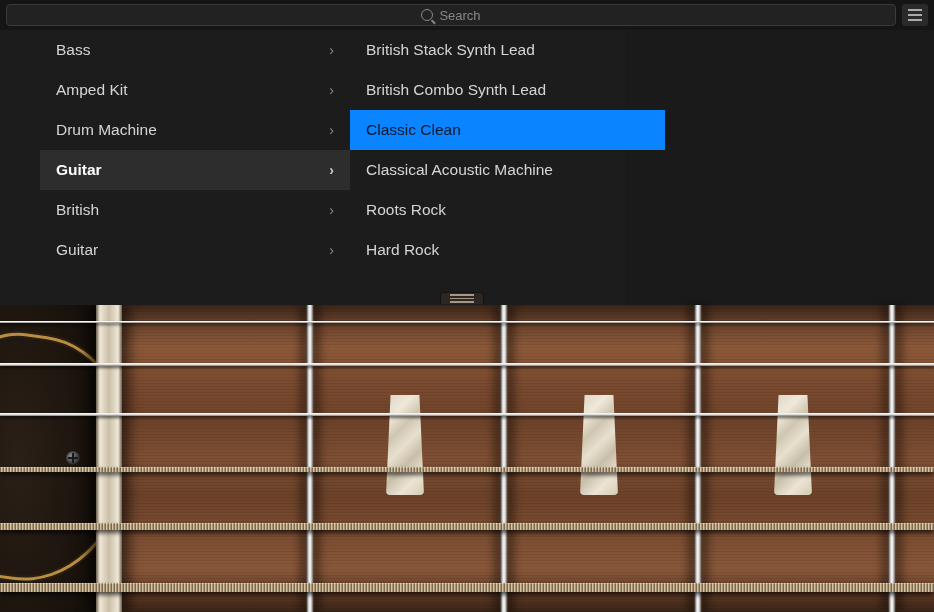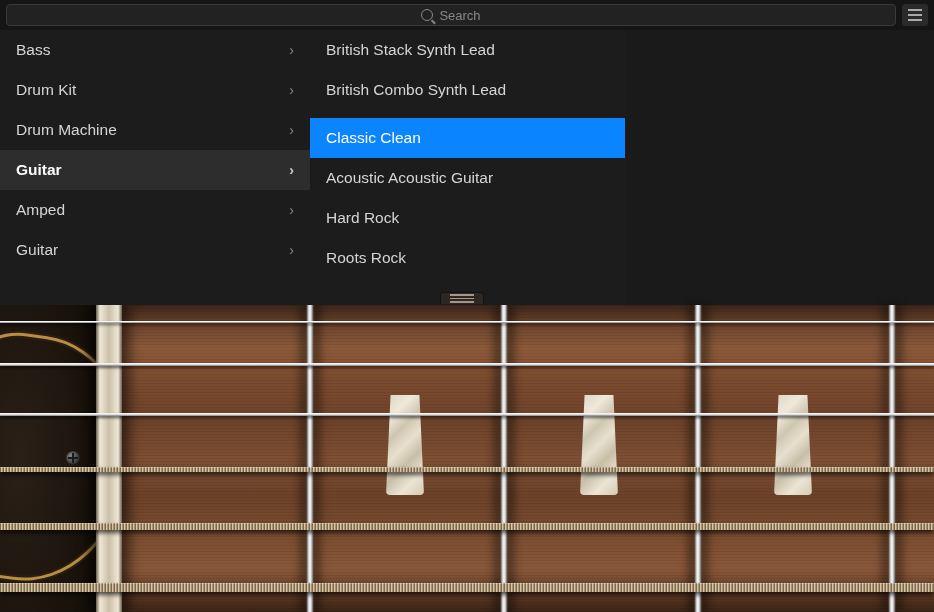--- a/index.html
+++ b/index.html
@@ -64,20 +64,21 @@
 
   
   .browser {
     position: absolute;
     top: 30px; left: 0;
     height: 275px;
     width: 625px;
     display: flex;
     background: #1c1c1c;
     z-index: 5;
+    padding-left: 40px;
   }
   .col {
     width: 310px;
     flex: 0 0 310px;
     overflow: hidden;
   }
   .col2 { width: 315px; flex: 0 0 315px; }
   .row {
     height: 40px;
     display: flex;
@@ -89,22 +90,21 @@
     justify-content: space-between;
     cursor: default;
   }
   .row.sel-cat {
     background: #2d2d2d;
     color: #fff;
     font-weight: bold;
   }
   .row.sel-preset {
     background: #0a84ff;
-    color: #ffffff;
-    margin-top: 8px;
+    color: #0f172a;
   }
   .chev {
     font-size: 14px;
     color: #888;
   }
   .row.sel-cat .chev { color: #ccc; }
 
   .grab-handle {
     position: absolute;
     left: 440px;
@@ -245,59 +245,59 @@
     </div>
   </div>
 
   <div class="browser">
     <div class="col">
       <div class="row">
         <span>Bass</span>
         <span class="chev">›</span>
       </div>
       <div class="row">
-        <span>Drum Kit</span>
+        <span>Amped Kit</span>
         <span class="chev">›</span>
       </div>
       <div class="row">
         <span>Drum Machine</span>
         <span class="chev">›</span>
       </div>
       <div class="row sel-cat">
         <span>Guitar</span>
         <span class="chev">›</span>
       </div>
       <div class="row">
-        <span>Amped</span>
+        <span>British</span>
         <span class="chev">›</span>
       </div>
       <div class="row">
         <span>Guitar</span>
         <span class="chev">›</span>
       </div>
     </div>
 
     <div class="col col2">
       <div class="row">
         <span>British Stack Synth Lead</span>
       </div>
       <div class="row">
         <span>British Combo Synth Lead</span>
       </div>
       <div class="row sel-preset">
         <span>Classic Clean</span>
       </div>
       <div class="row">
-        <span>Acoustic Acoustic Guitar</span>
+        <span>Classical Acoustic Machine</span>
+      </div>
+      <div class="row">
+        <span>Roots Rock</span>
       </div>
       <div class="row">
         <span>Hard Rock</span>
-      </div>
-      <div class="row">
-        <span>Roots Rock</span>
       </div>
     </div>
   </div>
 
   <div class="grab-handle">
     <div></div>
       <div></div>
       <div></div>
   </div>
 

